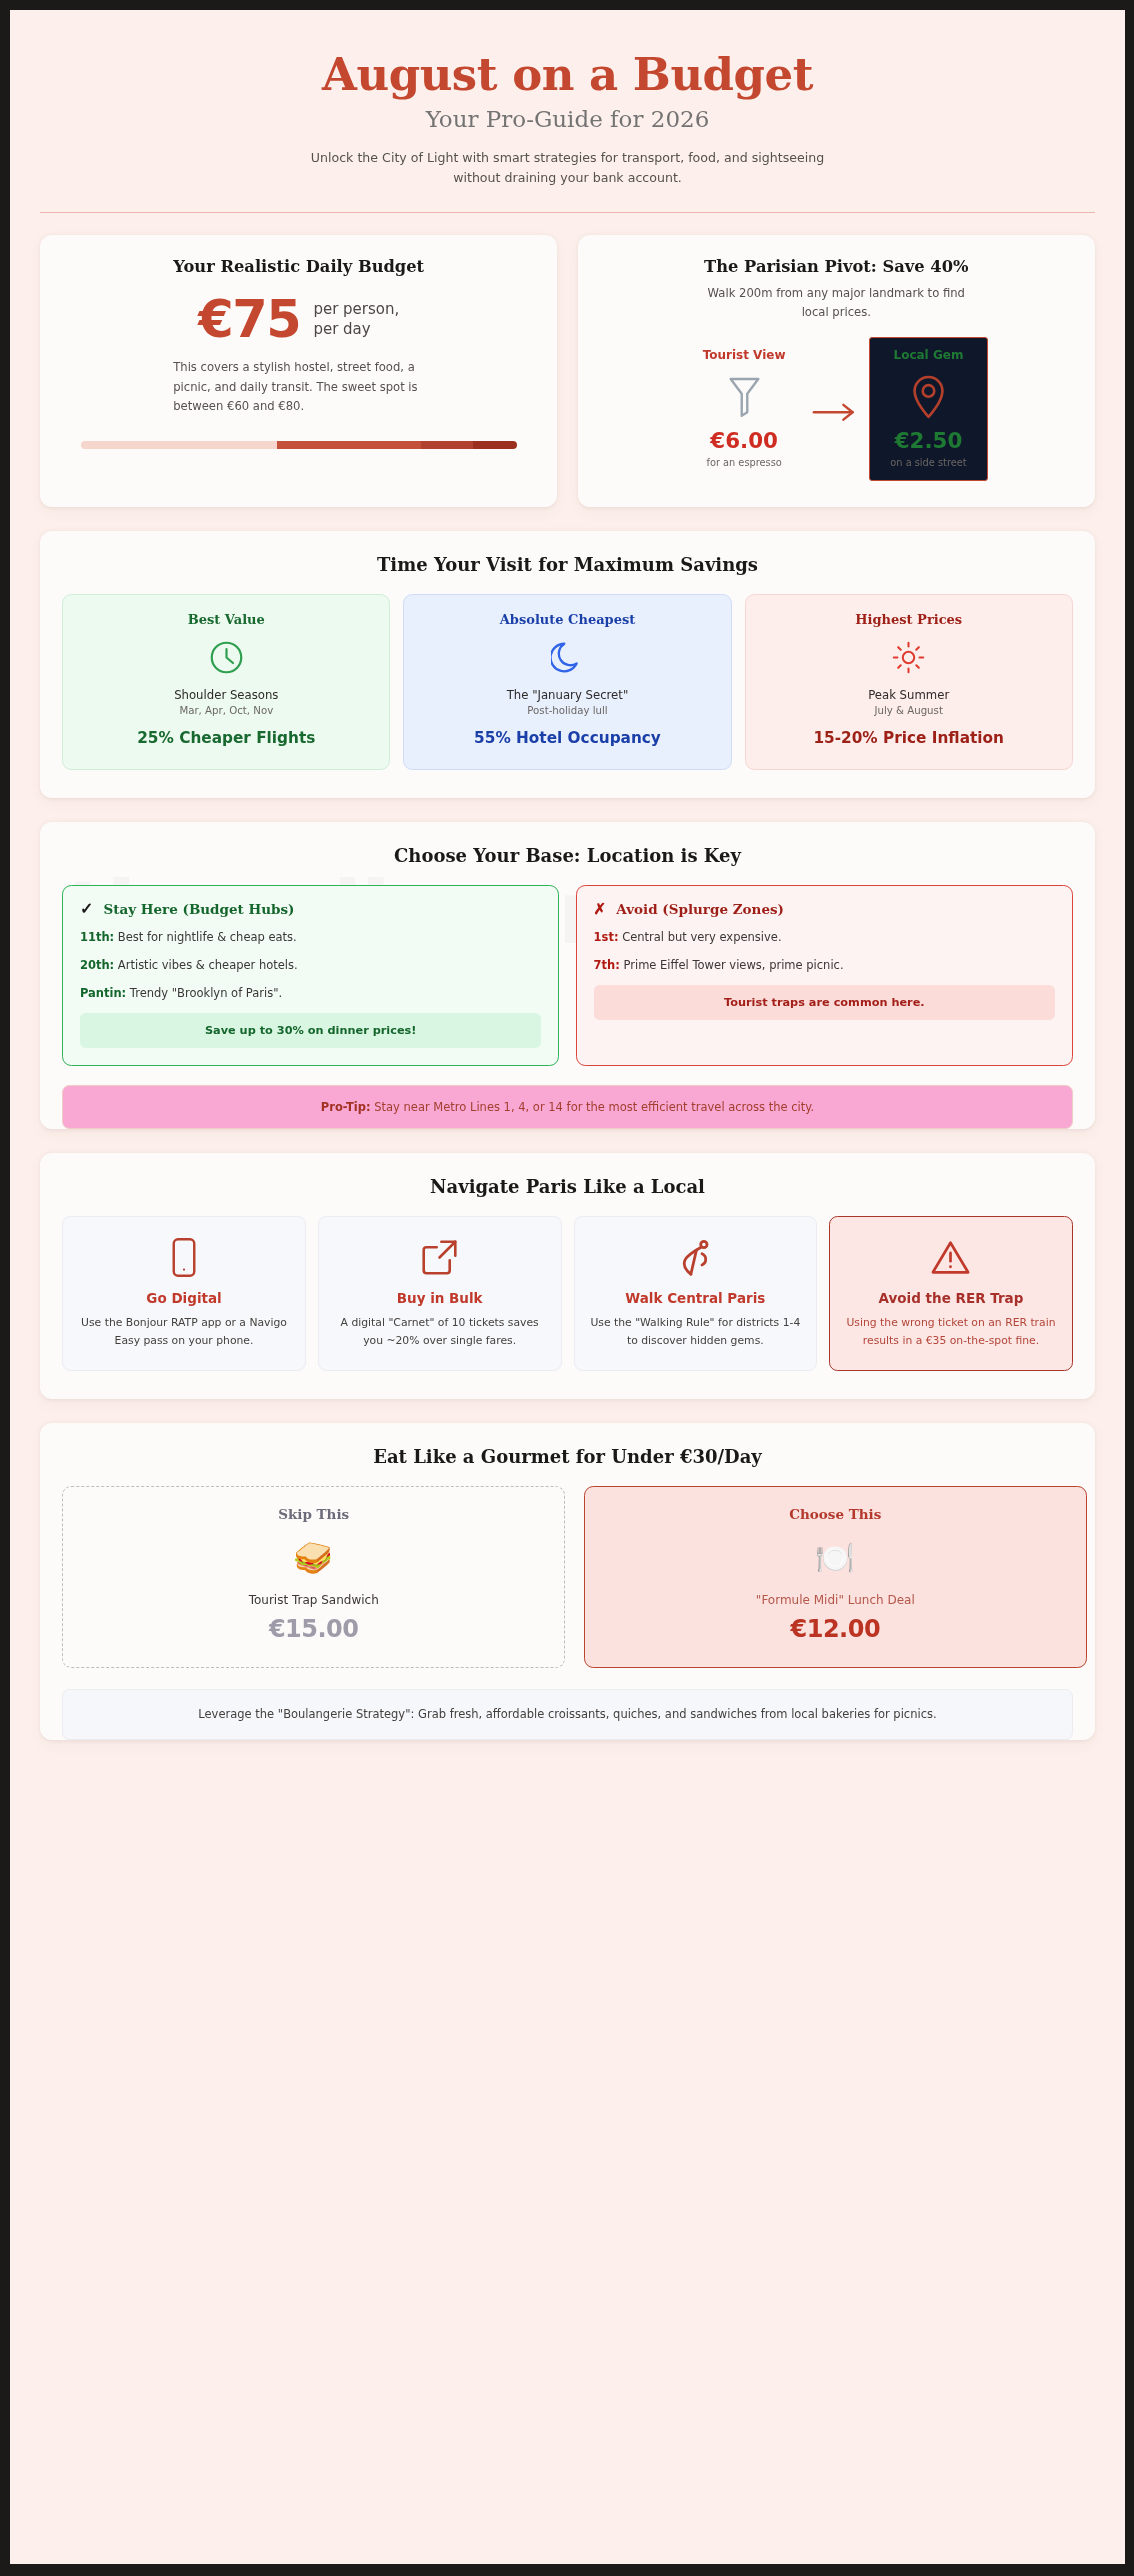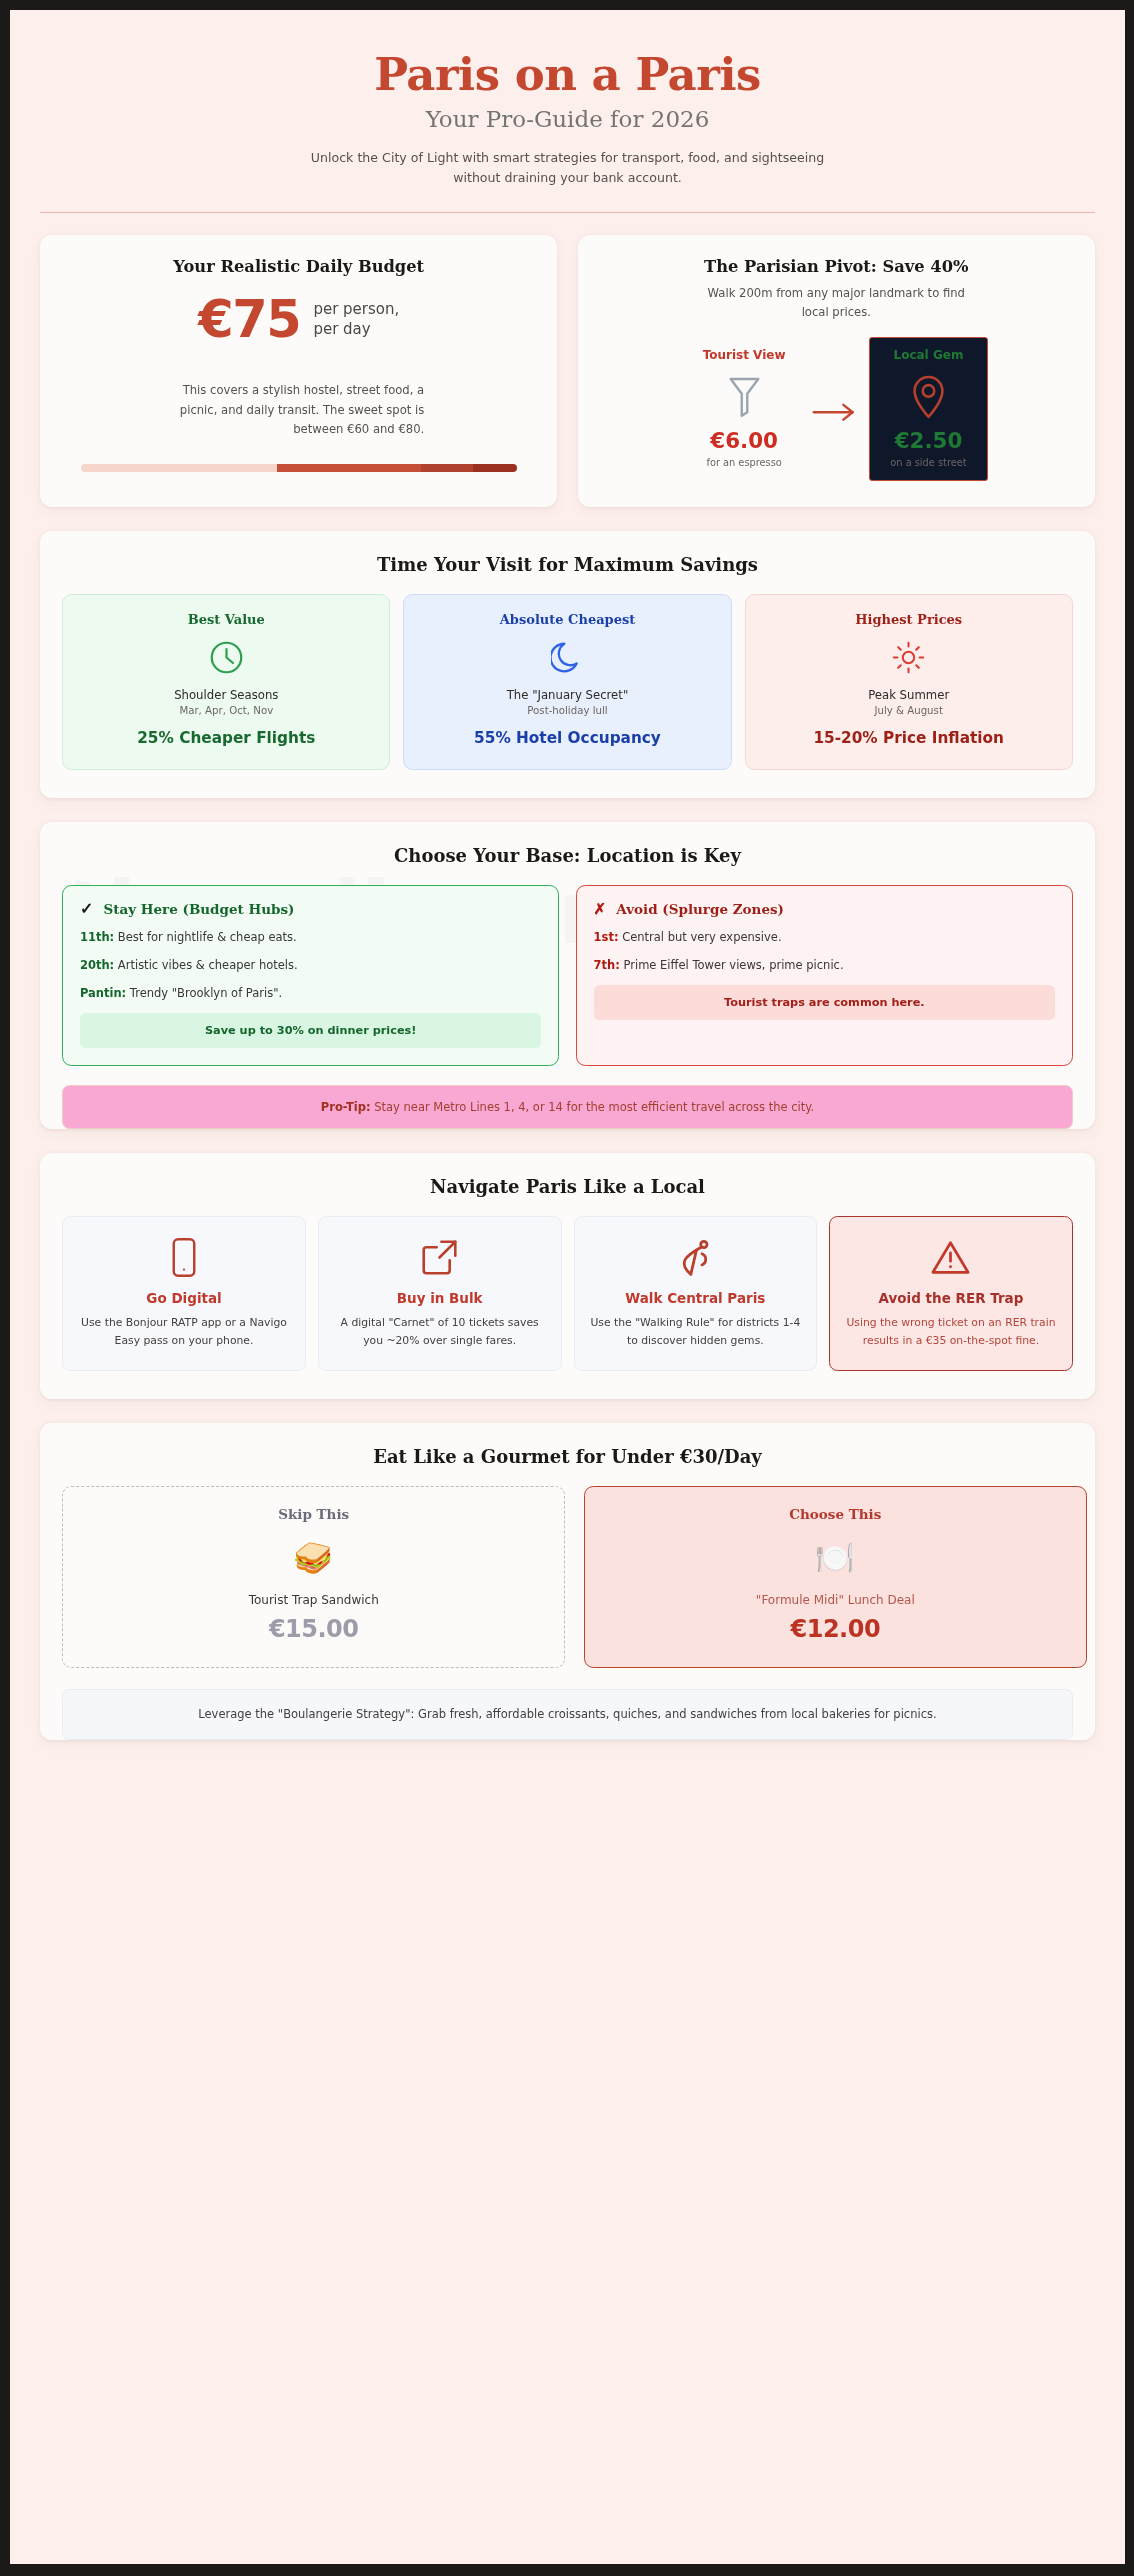--- a/index.html
+++ b/index.html
@@ -107,23 +107,23 @@
     line-height: 1;
   }
   .budget-unit {
     font-size: 15px;
     color: #4b4745;
     line-height: 1.33;
   }
   .budget-desc {
     font-size: 11.6px;
     color: #55514f;
-    text-align: right;
+    text-align: left;
     line-height: 1.68;
-    margin: 36px auto 0 auto;
+    margin: 13px auto 0 auto;
     max-width: 251px;
   }
   .budget-bar {
     display: flex;
     height: 8.4px;
     border-radius: 4.7px;
     overflow: hidden;
     margin: 24px 16.7px 0 16.7px;
   }
   .seg { height: 100%; }
@@ -319,21 +319,21 @@
     line-height: 1.62;
   }
 </style>
 </head>
 <body>
 
 <div class="screen">
 <div class="page">
 
   <div class="header">
-    <div class="main-title">Paris on a Paris</div>
+    <div class="main-title">August on a Budget</div>
     <div class="subtitle">Your Pro-Guide for 2026</div>
     <div class="lede">Unlock the City of Light with smart strategies for transport, food, and sightseeing without draining your bank account.</div>
     <div class="rule"></div>
   </div>
 
   <div class="row1">
 
     <div class="card">
       <div class="card-title">Your Realistic Daily Budget</div>
       <div class="budget-amount-row">

